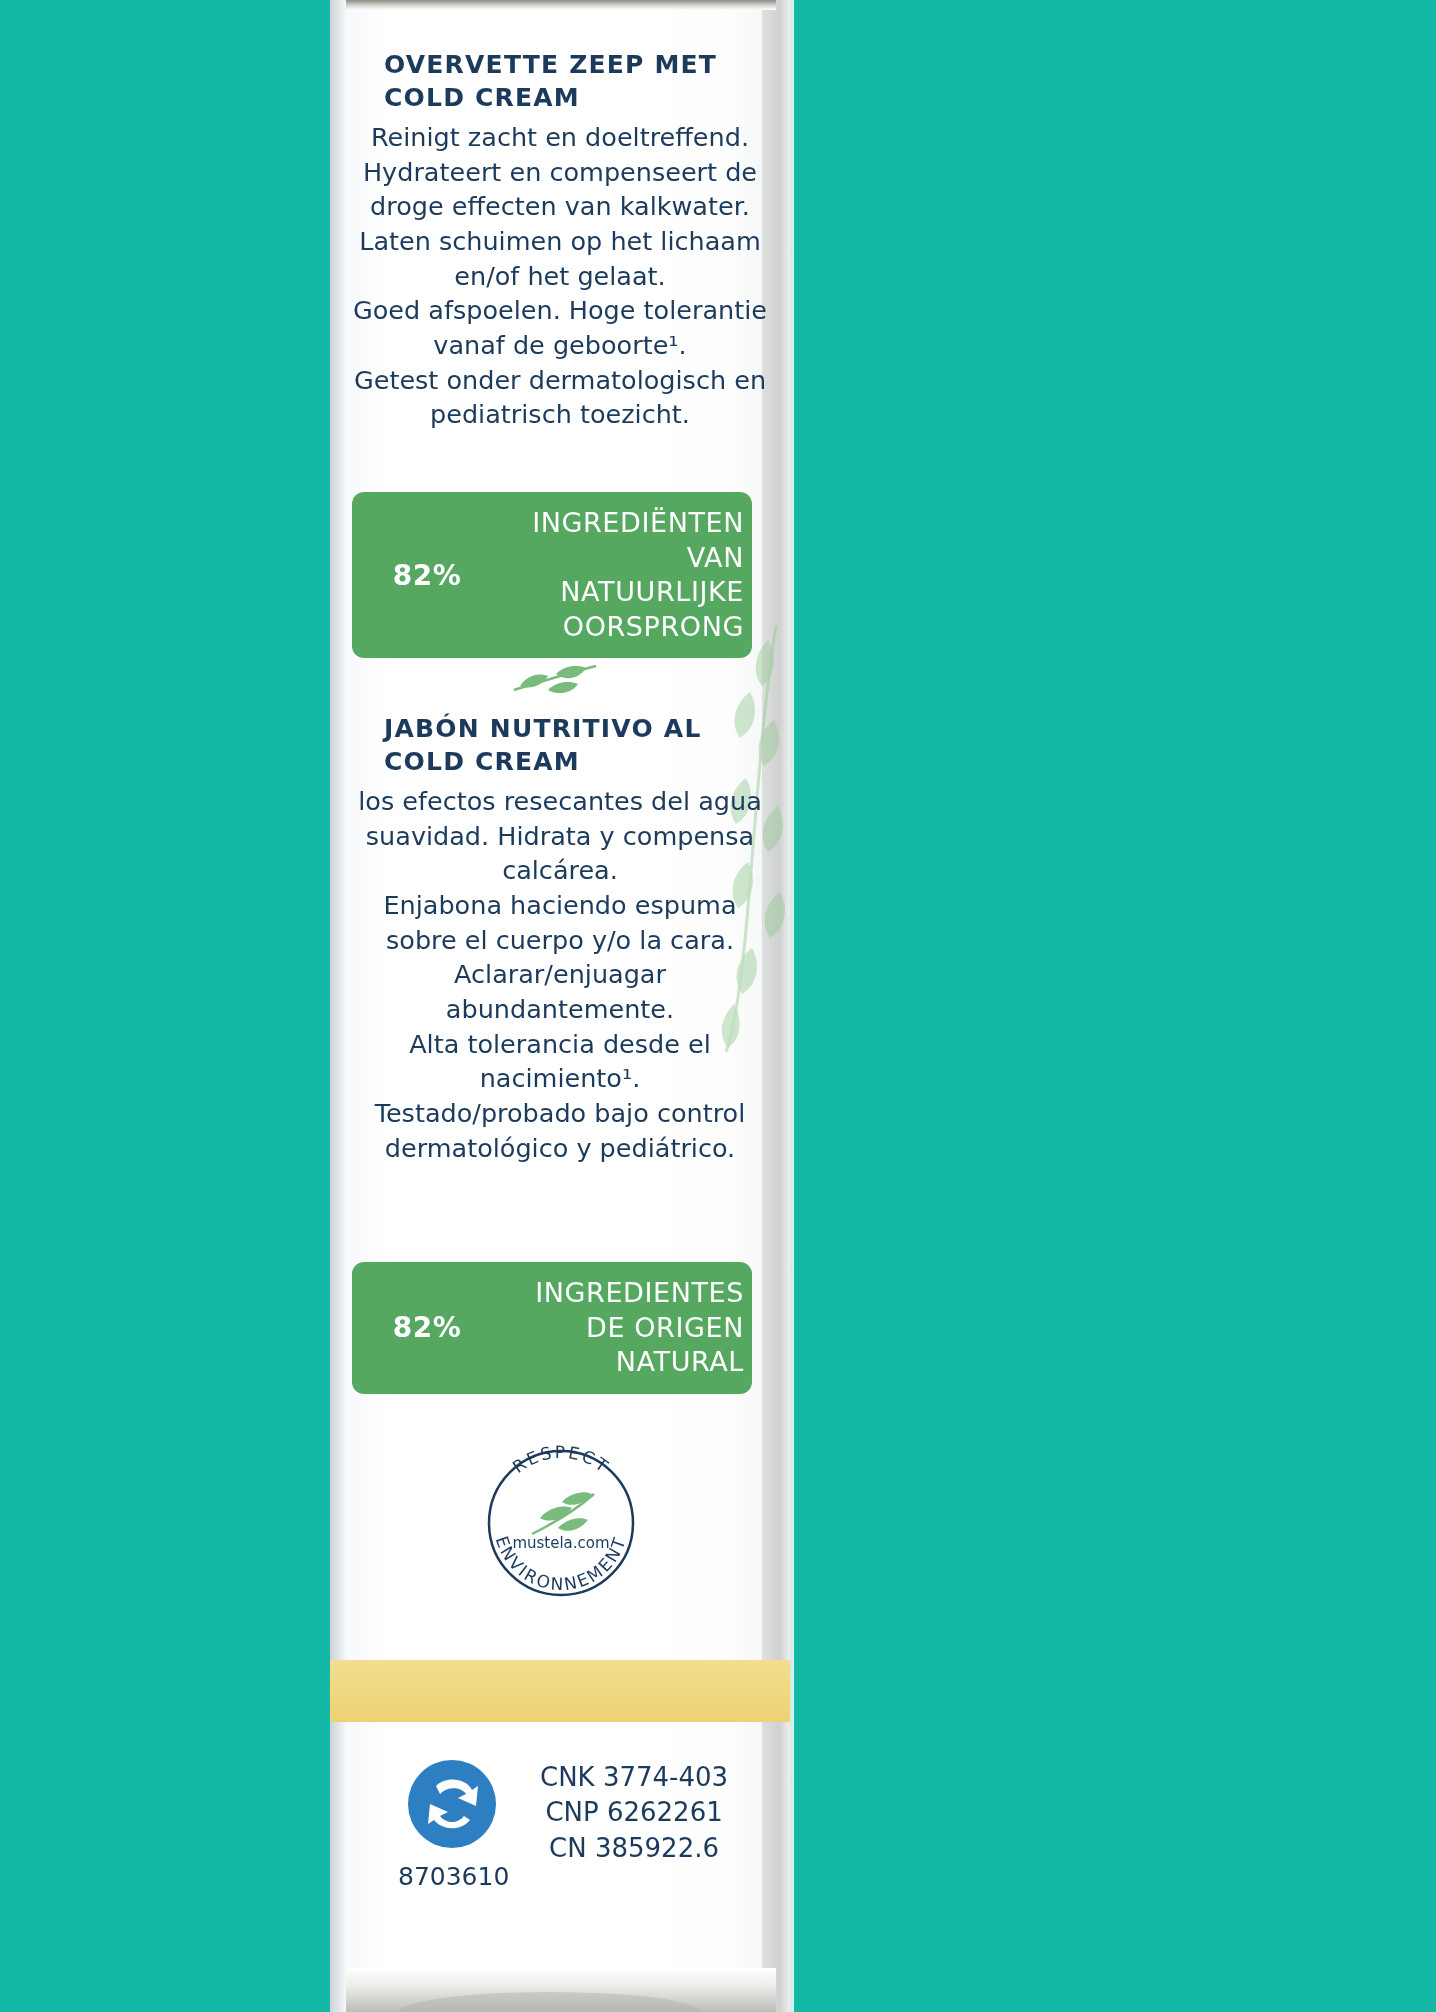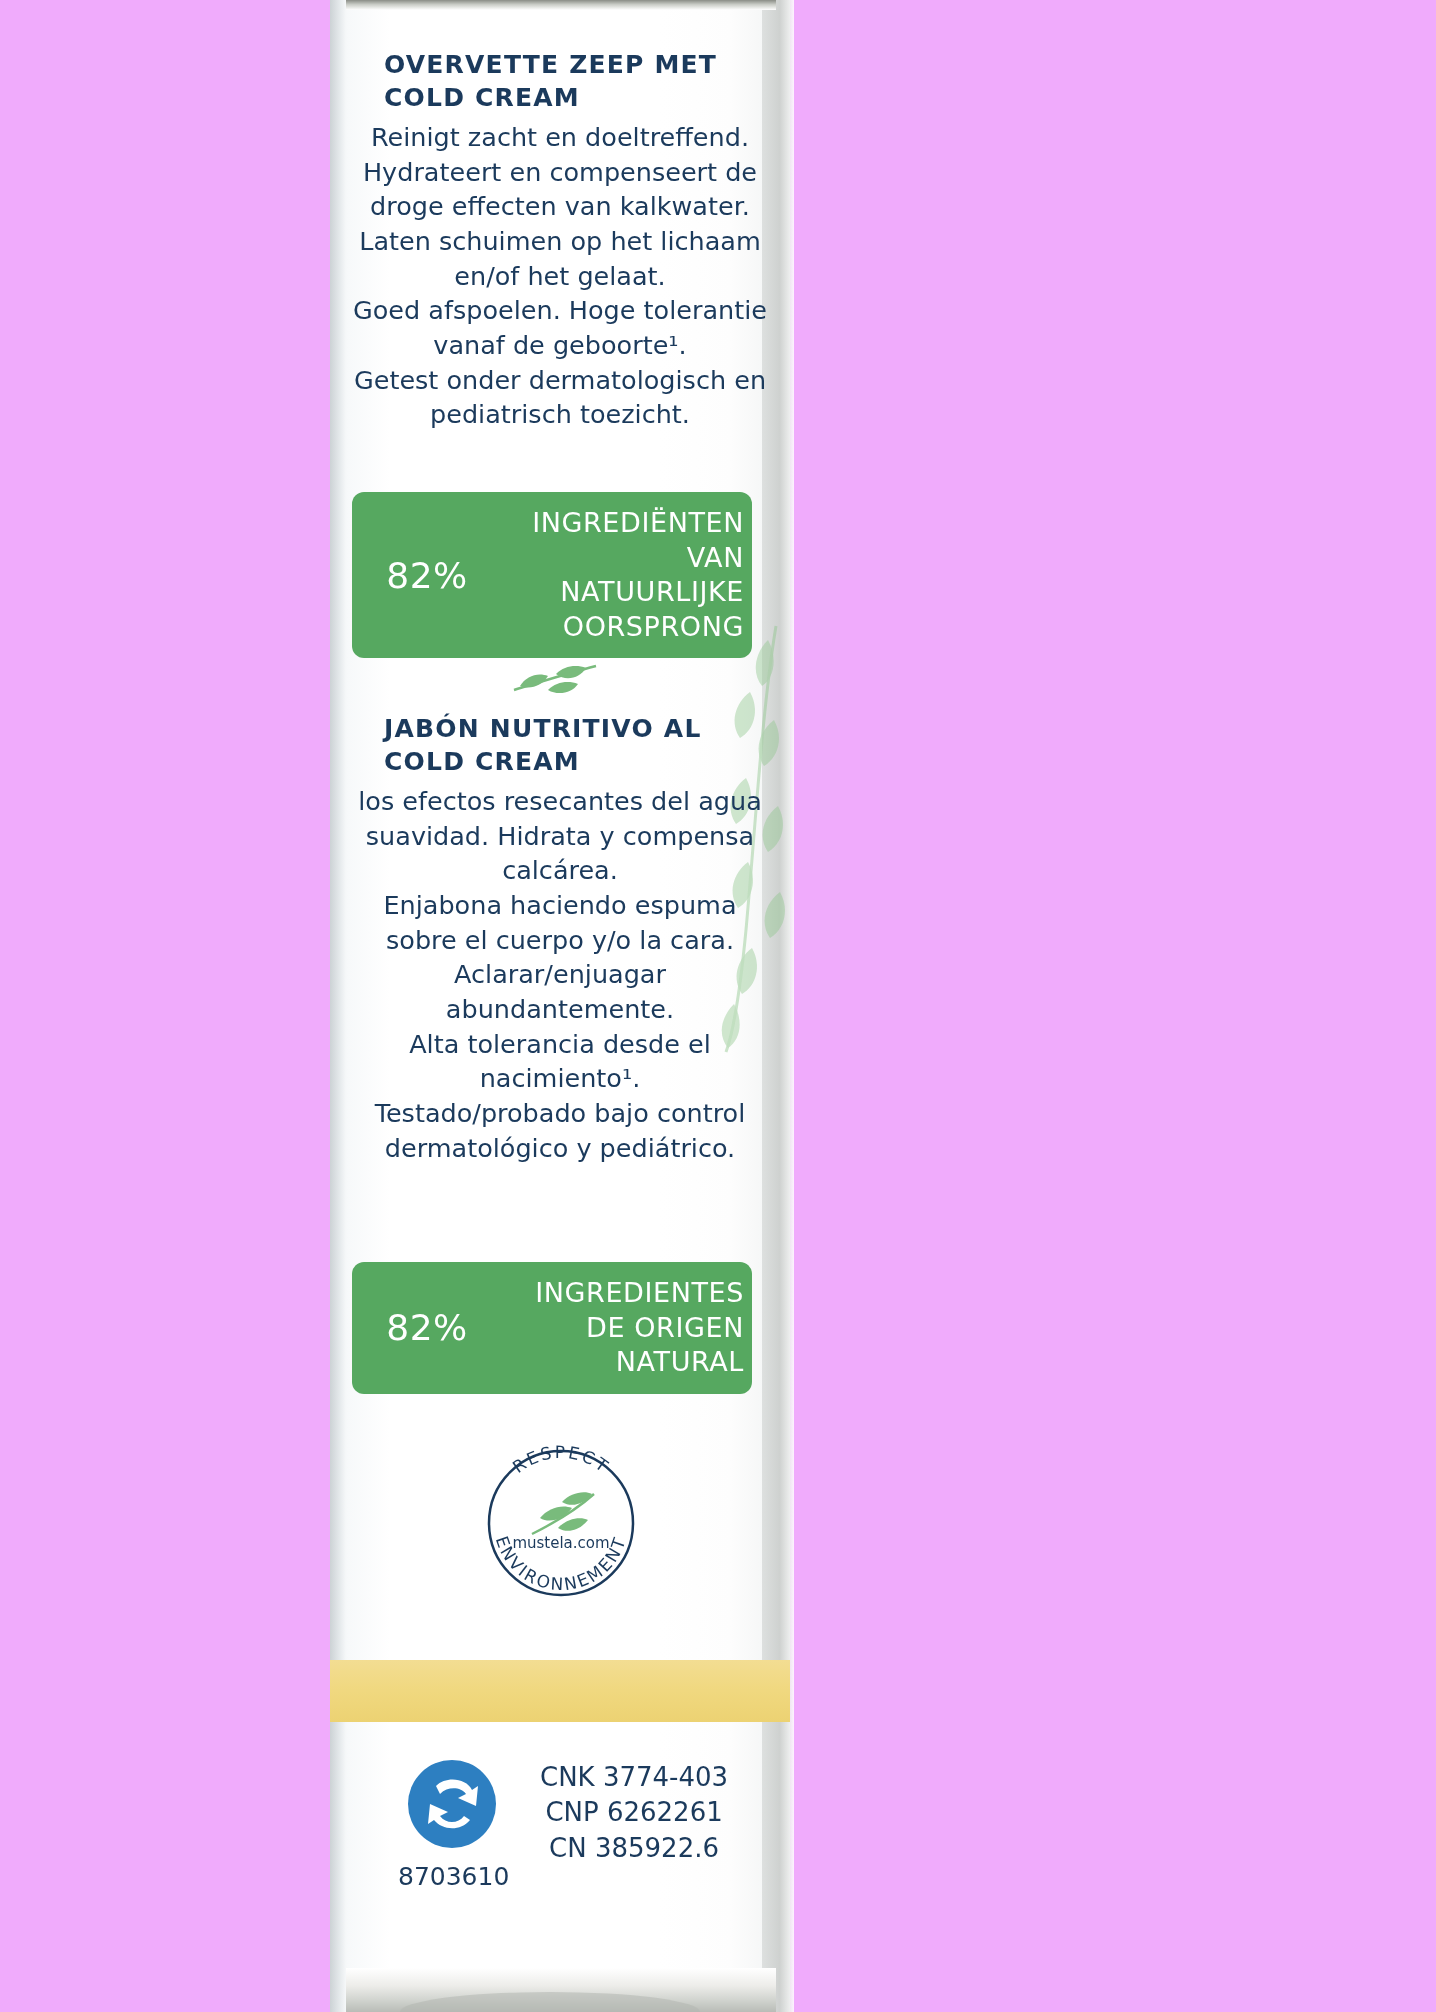--- a/index.html
+++ b/index.html
@@ -12,21 +12,21 @@
     height: 2012px;
     position: relative;
     font-family: "DejaVu Sans", sans-serif;
     overflow: hidden;
   }
 
   
   .scene {
     position: absolute;
     inset: 0;
-    background: #f0abfc;
+    background: #14b8a6;
   }
 
   .pack {
     position: absolute;
     left: 330px;
     top: 0px;
     width: 460px;
     height: 2012px;
     background: linear-gradient(90deg,
         #e9edf0 0px, #f7f9fa 18px, #ffffff 60px,
@@ -136,22 +136,22 @@
     width: 400px;
     background: #56a860;
     border-radius: 12px;
     display: flex;
     align-items: center;
     padding: 14px 0;
     box-sizing: border-box;
   }
   .badge .pct {
     color: #ffffff;
-    font-size: 36px;
-    font-weight: 400;
+    font-size: 28px;
+    font-weight: 700;
     width: 150px;
     text-align: center;
     flex: none;
     letter-spacing: .5px;
   }
   .badge .claim {
     color: #ffffff;
     font-size: 27px;
     line-height: 1.28;
     letter-spacing: .6px;

